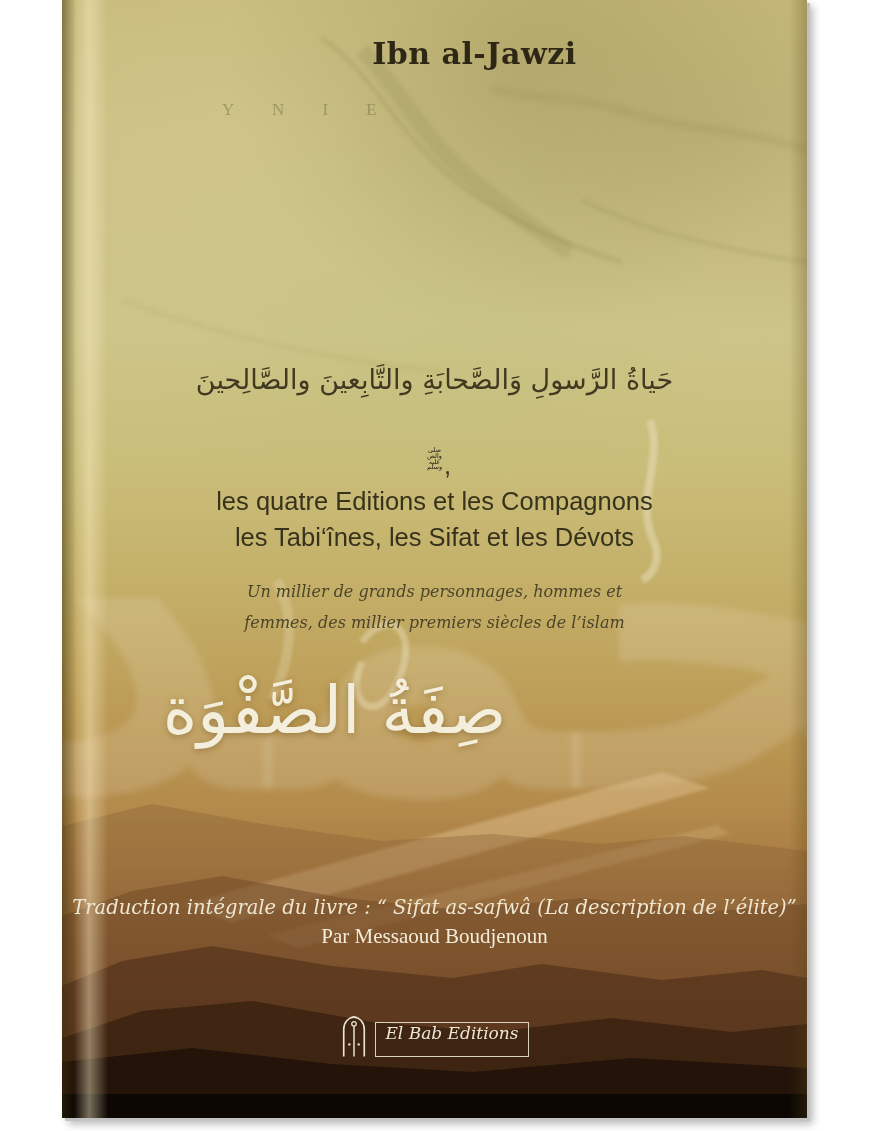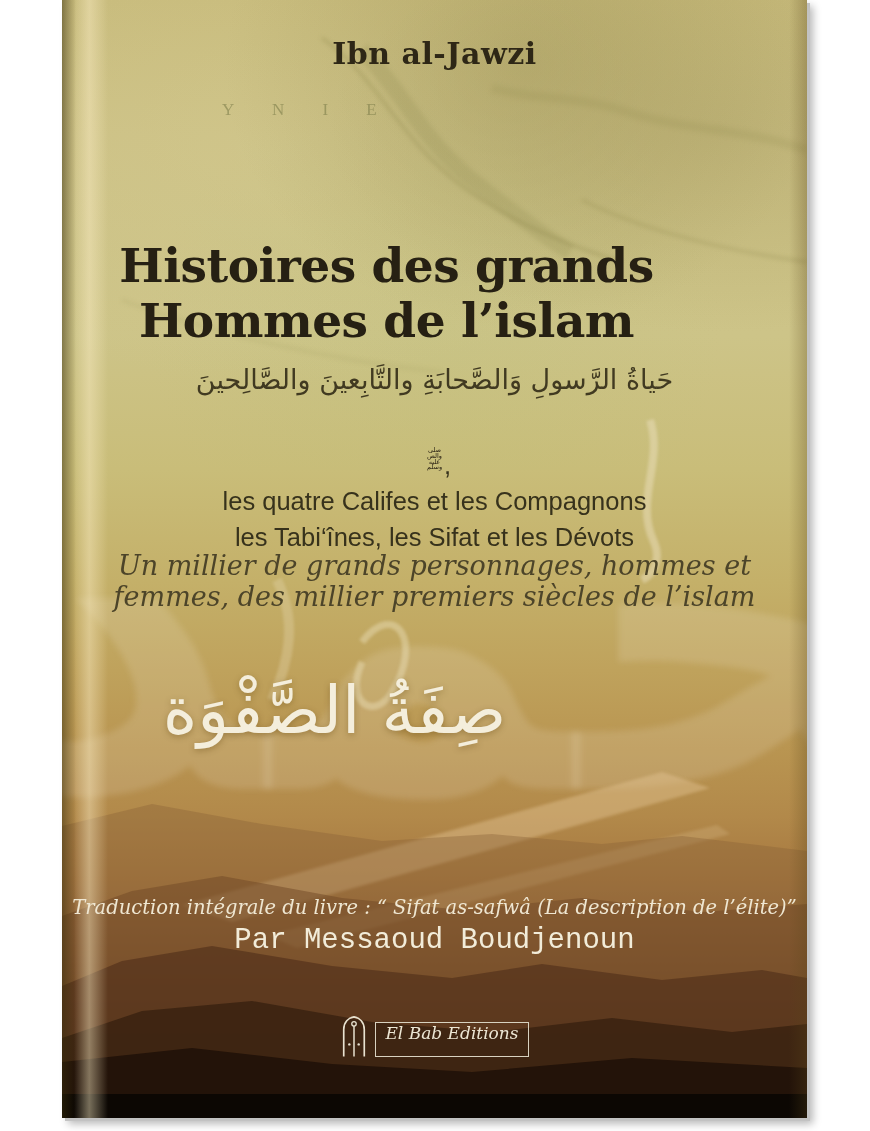--- a/index.html
+++ b/index.html
@@ -39,36 +39,36 @@
   .mountains{position:absolute;left:0;bottom:24px;width:745px;height:428px;}
   .bottom-edge{position:absolute;left:0;bottom:0;width:745px;height:24px;background:#0c0703;}
   .spine-shadow{position:absolute;left:0;top:0;bottom:0;width:14px;
     background:linear-gradient(90deg,rgba(55,45,10,.5),rgba(55,45,10,0));}
   .spine-highlight{position:absolute;left:12px;top:0;bottom:0;width:34px;
     background:linear-gradient(90deg,rgba(252,238,198,0),rgba(252,238,198,.45) 45%,rgba(252,238,198,0));}
   .right-shade{position:absolute;right:0;top:0;bottom:0;width:18px;
     background:linear-gradient(270deg,rgba(90,70,25,.30),rgba(90,70,25,0));}
   
   .txt{position:absolute;left:0;width:745px;text-align:center;z-index:5;}
-  .author{top:36px;font-size:30px;font-weight:bold;color:#2e2716;letter-spacing:.5px;}
+  .author{top:36px;font-size:30px;font-weight:bold;color:#2e2716;letter-spacing:.5px;padding-left:40px;}
   .title{top:238px;font-size:47px;line-height:1.17;font-weight:bold;color:#262013;
     letter-spacing:-.5px;margin-left:-48px;}
   .arabic-sub{top:364px;font-size:27px;color:#413a21;
     font-family:"DejaVu Sans", sans-serif;direction:rtl;}
   .subtitle{top:447px;font-size:25.5px;line-height:36px;color:#37321c;
     font-family:"Liberation Sans", sans-serif;}
   .pbuh{display:inline-block;width:19px;vertical-align:top;position:relative;top:1px;
     font-family:"DejaVu Sans", sans-serif;font-size:6.5px;line-height:5.8px;color:#241c10;
     direction:rtl;}
   .pbuh span{display:block;}
-  .tagline{top:550px;font-size:27px;line-height:31px;font-style:italic;color:#4c4429;}
+  .tagline{top:576px;font-size:16px;line-height:31px;font-style:italic;color:#4c4429;}
   .big-callig{top:672px;font-size:66px;color:#f4eedc;font-family:"DejaVu Sans", sans-serif;
     direction:rtl;margin-left:-100px;text-shadow:0 2px 6px rgba(90,60,10,.35);}
   .trans-note{top:896px;font-size:19.5px;font-style:italic;color:#efe7d2;}
-  .translator{top:924px;font-size:29px;color:#f2ecd9;font-family:Liberation Mono, monospace;}
+  .translator{top:924px;font-size:21px;color:#f2ecd9;font-family:Liberation Serif, serif;}
   .publisher{top:1014px;display:flex;align-items:flex-end;justify-content:center;gap:7px;}
   .pub-name{border:1px solid #d8d2c0;padding:0 9px 13px;font-style:italic;font-size:17px;
     color:#ece6d4;margin-bottom:1px;}
   .arch{display:block;}
 </style>
 </head>
 <body>
 
 <div class="cover">
 
@@ -99,30 +99,26 @@
     <polygon fill="#231309" points="0,396 130,382 270,398 410,406 570,392 745,402 745,428 0,428"></polygon>
   </svg>
   <div class="bottom-edge"></div>
 
   <div class="spine-shadow"></div>
   <div class="spine-highlight"></div>
   <div class="right-shade"></div>
 
   <div class="txt author">Ibn al-Jawzi</div>
 
-  <div class="txt title">
-    <div>Histoires des grands</div>
-    <div>Hommes de l’islam</div>
-  </div>
 
   <div class="txt arabic-sub">حَياةُ الرَّسولِ وَالصَّحابَةِ والتَّابِعينَ والصَّالِحينَ</div>
 
   <div class="txt subtitle">
     <div>&nbsp;<span class="pbuh"><span>صلى والص</span><span>عليه وسلم</span></span><span>,</span></div>
-    <div>les quatre Califes et les Compagnons</div>
+    <div>les quatre Editions et les Compagnons</div>
     <div>les Tabi‘înes, les Sifat et les Dévots</div>
   </div>
 
   <div class="txt tagline">
     <div>Un millier de grands personnages, hommes et</div>
     <div>femmes, des millier premiers siècles de l’islam</div>
   </div>
 
   <div class="txt big-callig">صِفَةُ الصَّفْوَة</div>
 

